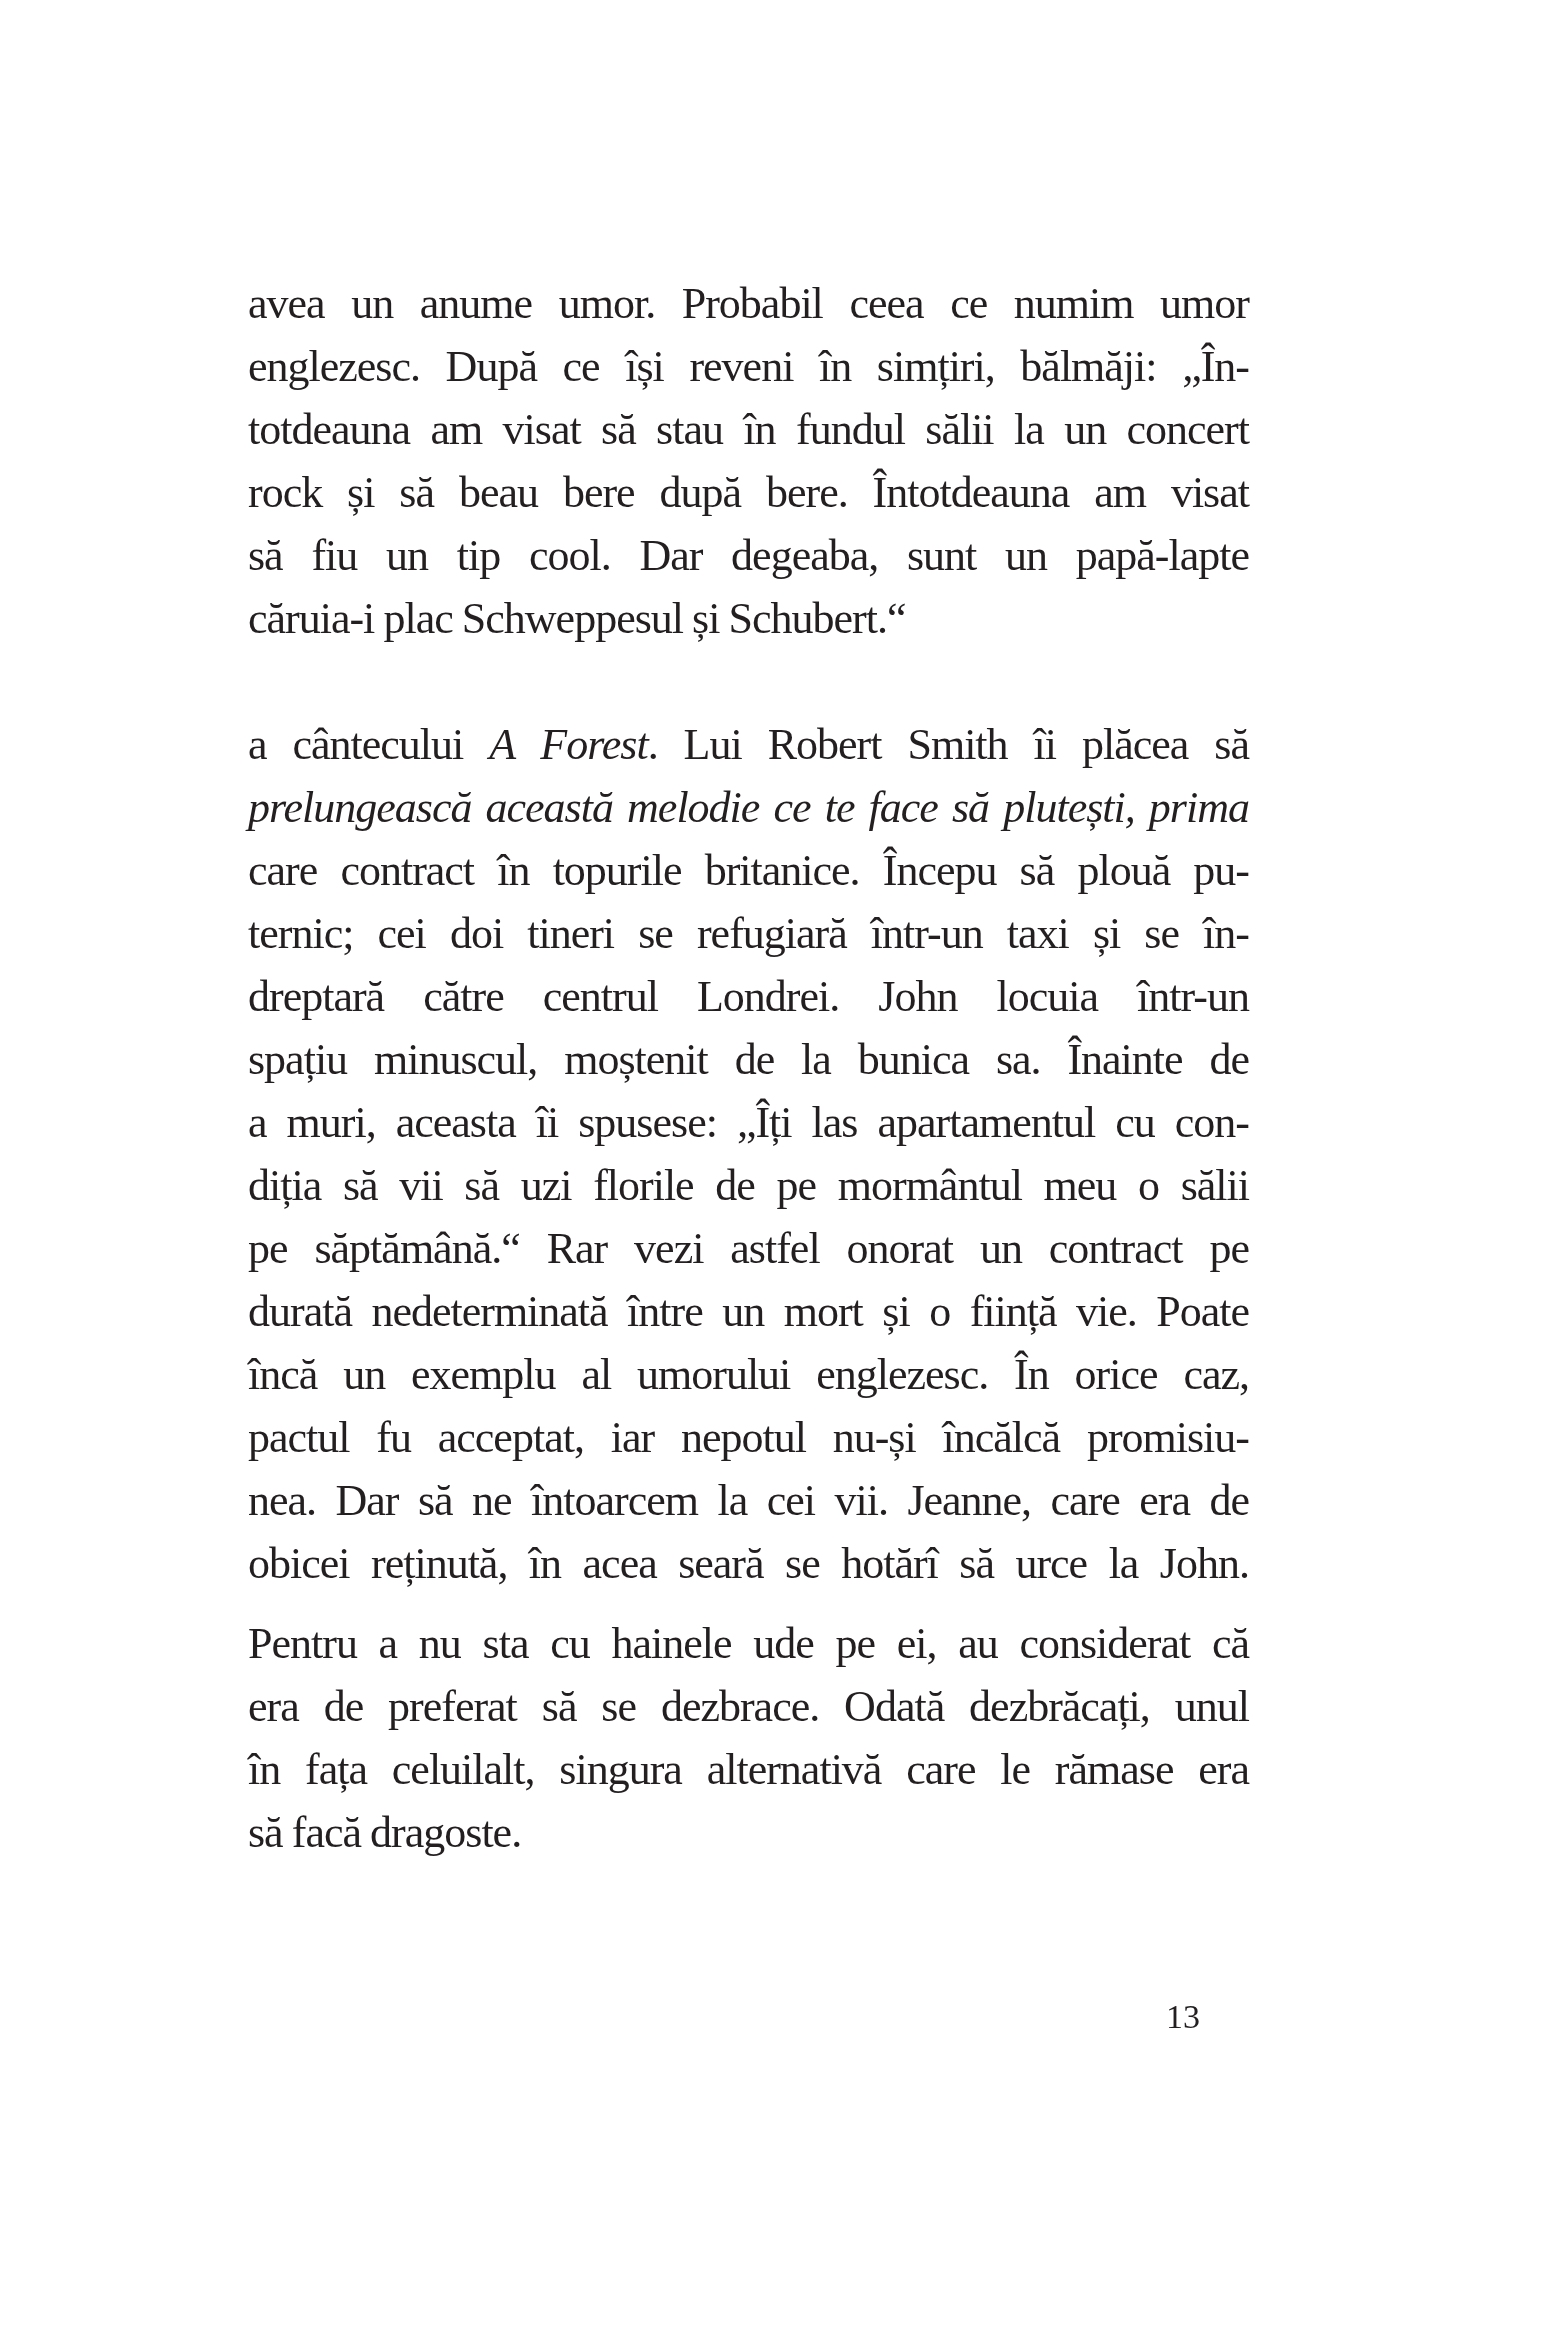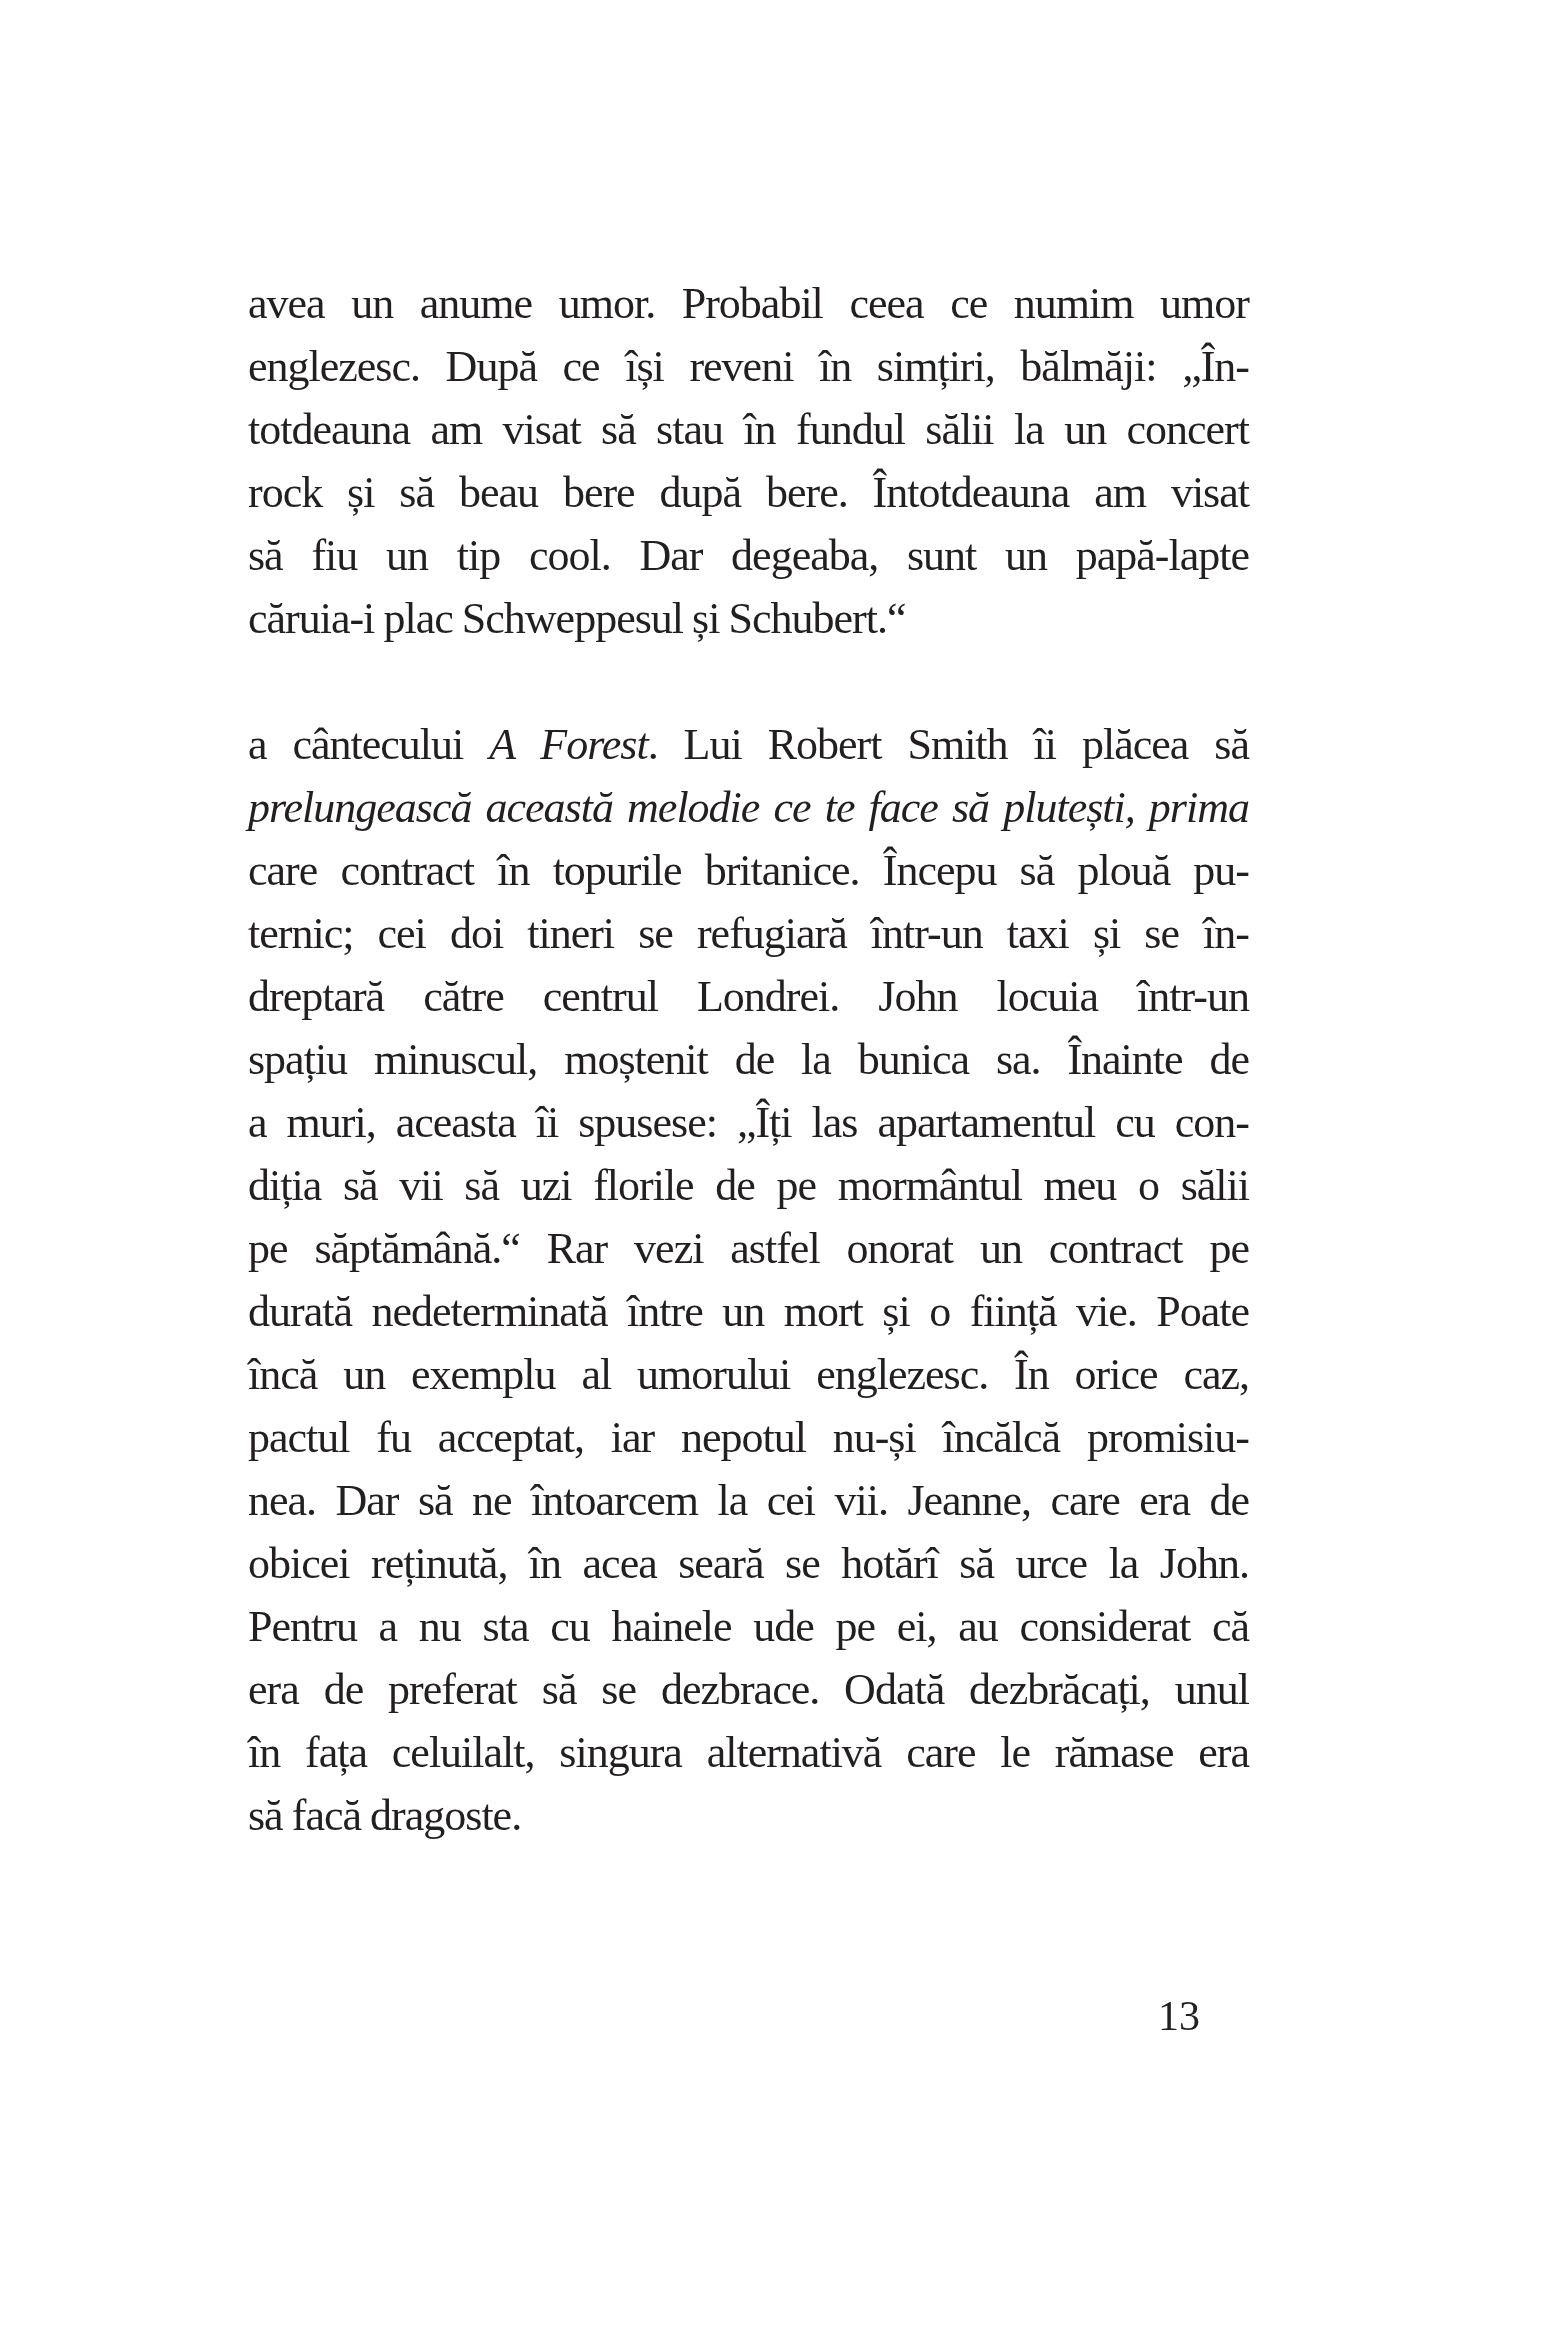--- a/index.html
+++ b/index.html
@@ -48,21 +48,21 @@
   .line.blank {
     height: 63px;
   }
   .line i {
     font-style: italic;
   }
   .page-number {
     position: absolute;
     right: 316px;
     top: 1993px;
-    font-size: 42px;
+    font-size: 34px;
     line-height: 47px;
     letter-spacing: 0;
   }
 </style>
 </head>
 <body>
 
 <div class="page">
   <div class="text-block">
 
@@ -82,21 +82,21 @@
     <span class="line" style="display: block;">dreptară către centrul Londrei. John locuia într-un</span>
     <span class="line" style="display: block;">spațiu minuscul, moștenit de la bunica sa. Înainte de</span>
     <span class="line" style="display: block;">a muri, aceasta îi spusese: „Îți las apartamentul cu con-</span>
     <span class="line" style="display: block;">diția să vii să uzi florile de pe mormântul meu o sălii</span>
     <span class="line" style="display: block;">pe săptămână.“ Rar vezi astfel onorat un contract pe</span>
     <span class="line" style="display: block;">durată nedeterminată între un mort și o ființă vie. Poate</span>
     <span class="line" style="display: block;">încă un exemplu al umorului englezesc. În orice caz,</span>
     <span class="line" style="display: block;">pactul fu acceptat, iar nepotul nu-și încălcă promisiu-</span>
     <span class="line" style="display: block;">nea. Dar să ne întoarcem la cei vii. Jeanne, care era de</span>
     <span class="line" style="display: block;">obicei reținută, în acea seară se hotărî să urce la John.</span>
-    <span class="line" style="display: block;">Pentru a nu sta cu hainele ude pe ei, au considerat că</span>
+    <span class="line" style="display: block; margin-top: 17px;">Pentru a nu sta cu hainele ude pe ei, au considerat că</span>
     <span class="line" style="display: block;">era de preferat să se dezbrace. Odată dezbrăcați, unul</span>
     <span class="line" style="display: block;">în fața celuilalt, singura alternativă care le rămase era</span>
     <span class="line last" style="display: block;">să facă dragoste.</span>
   </div>
 
   <div class="page-number">13</div>
 </div>
 
 
 </body></html>

